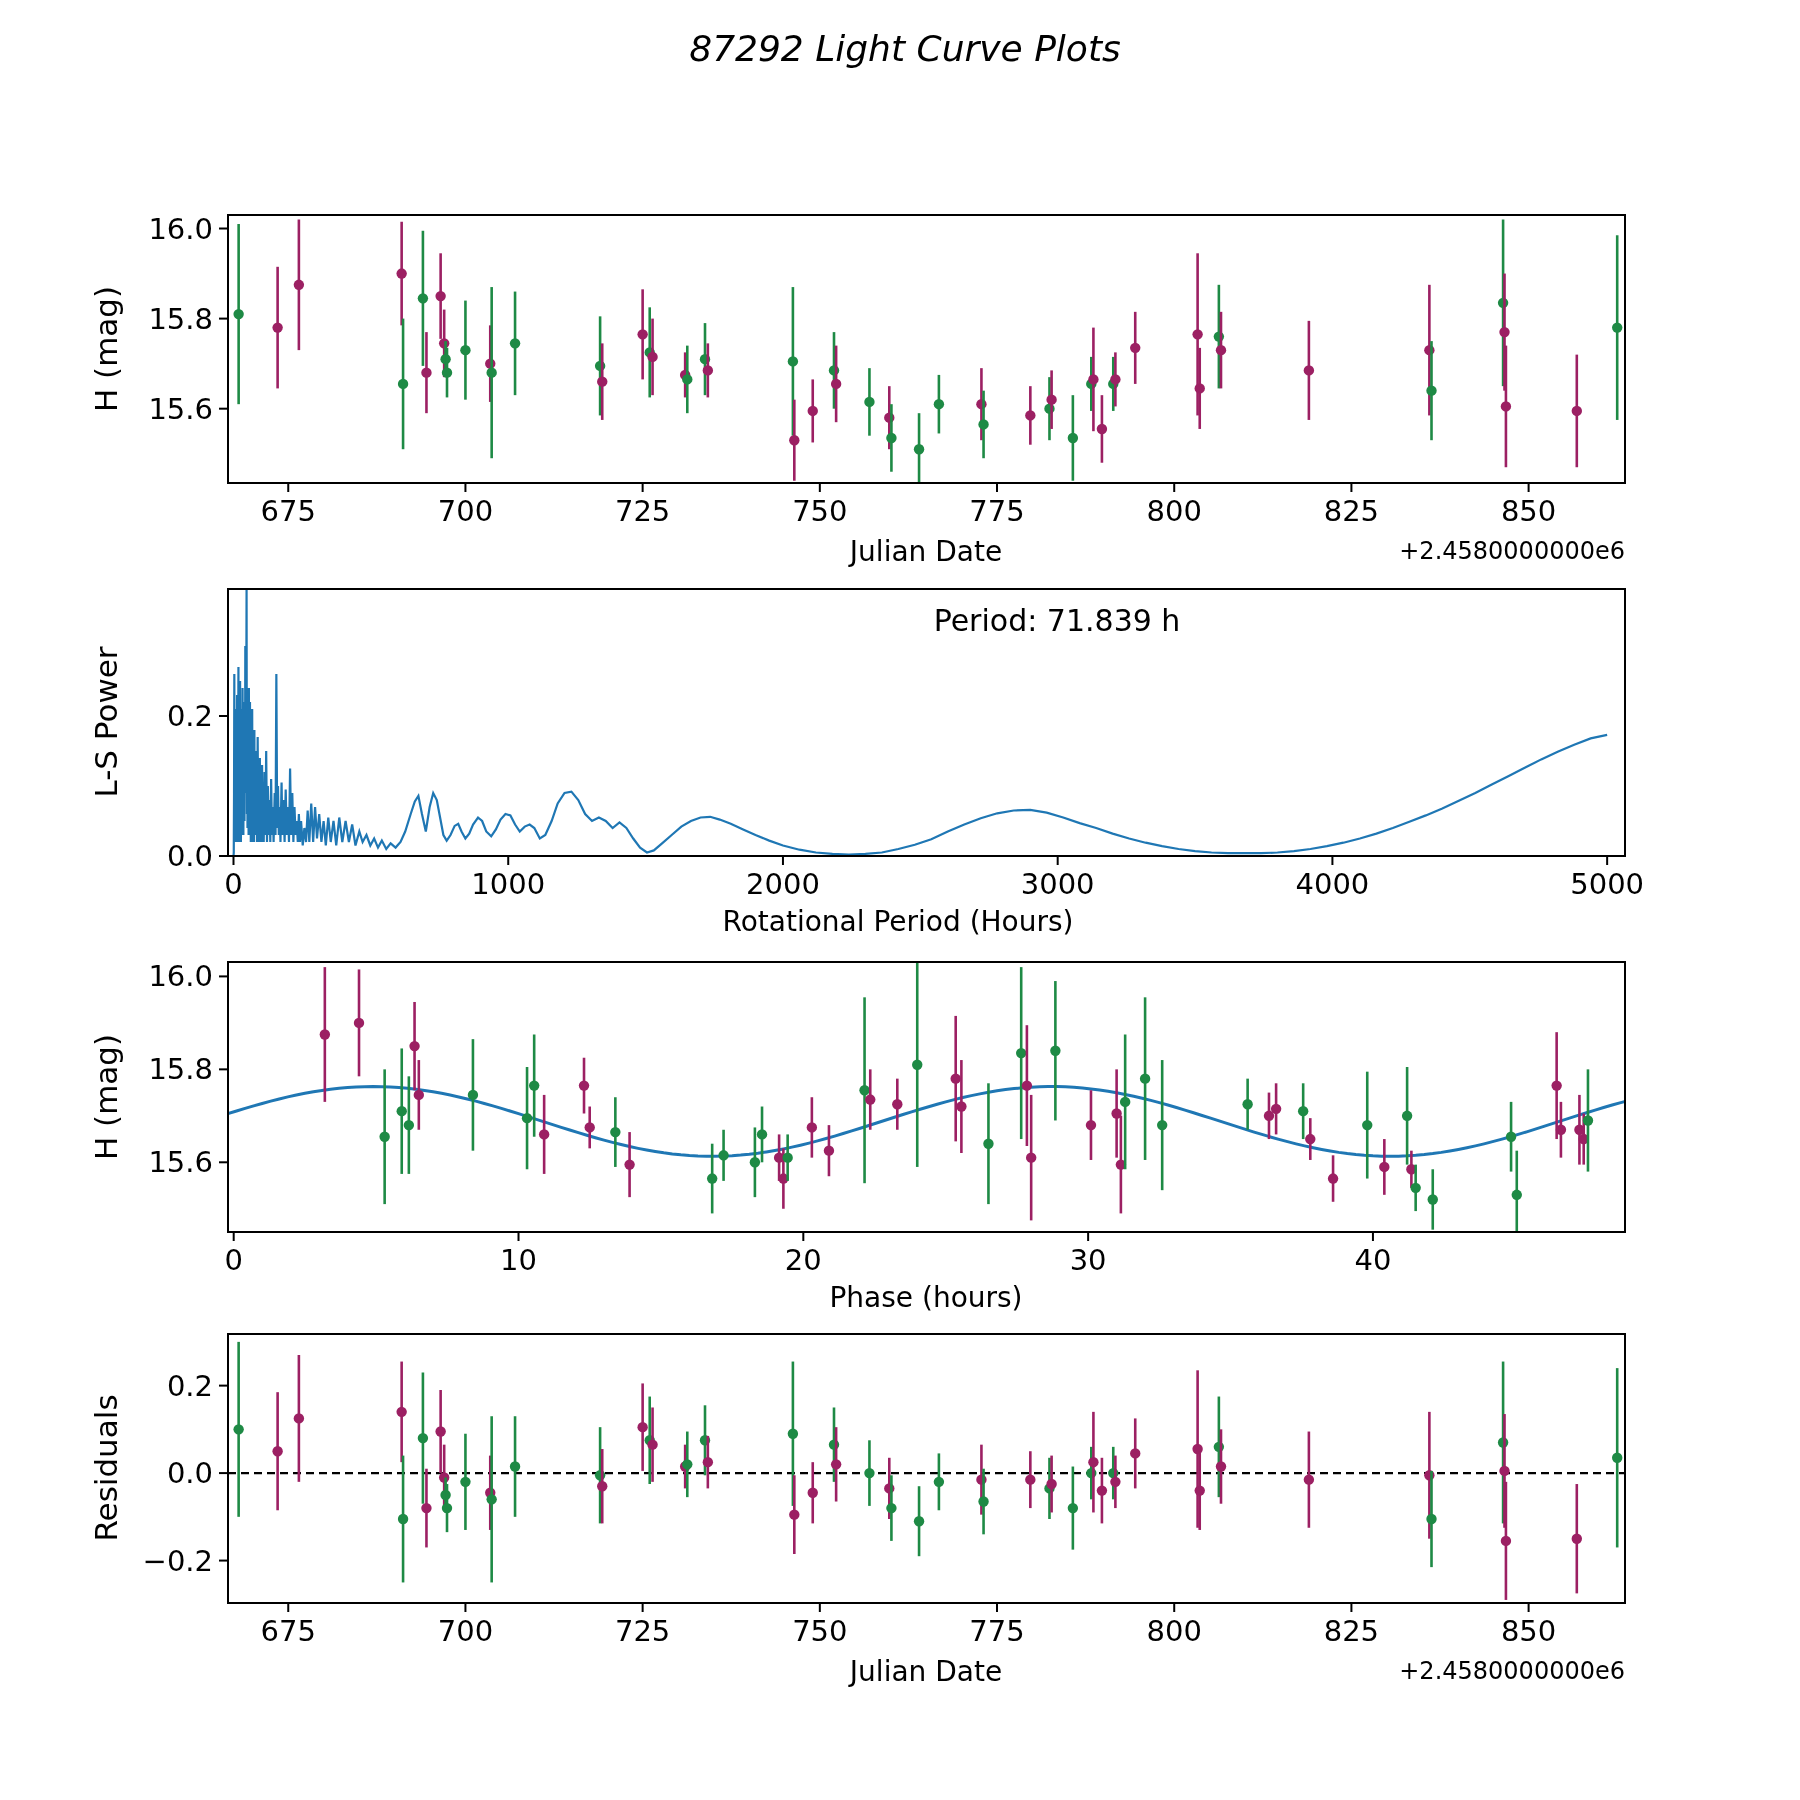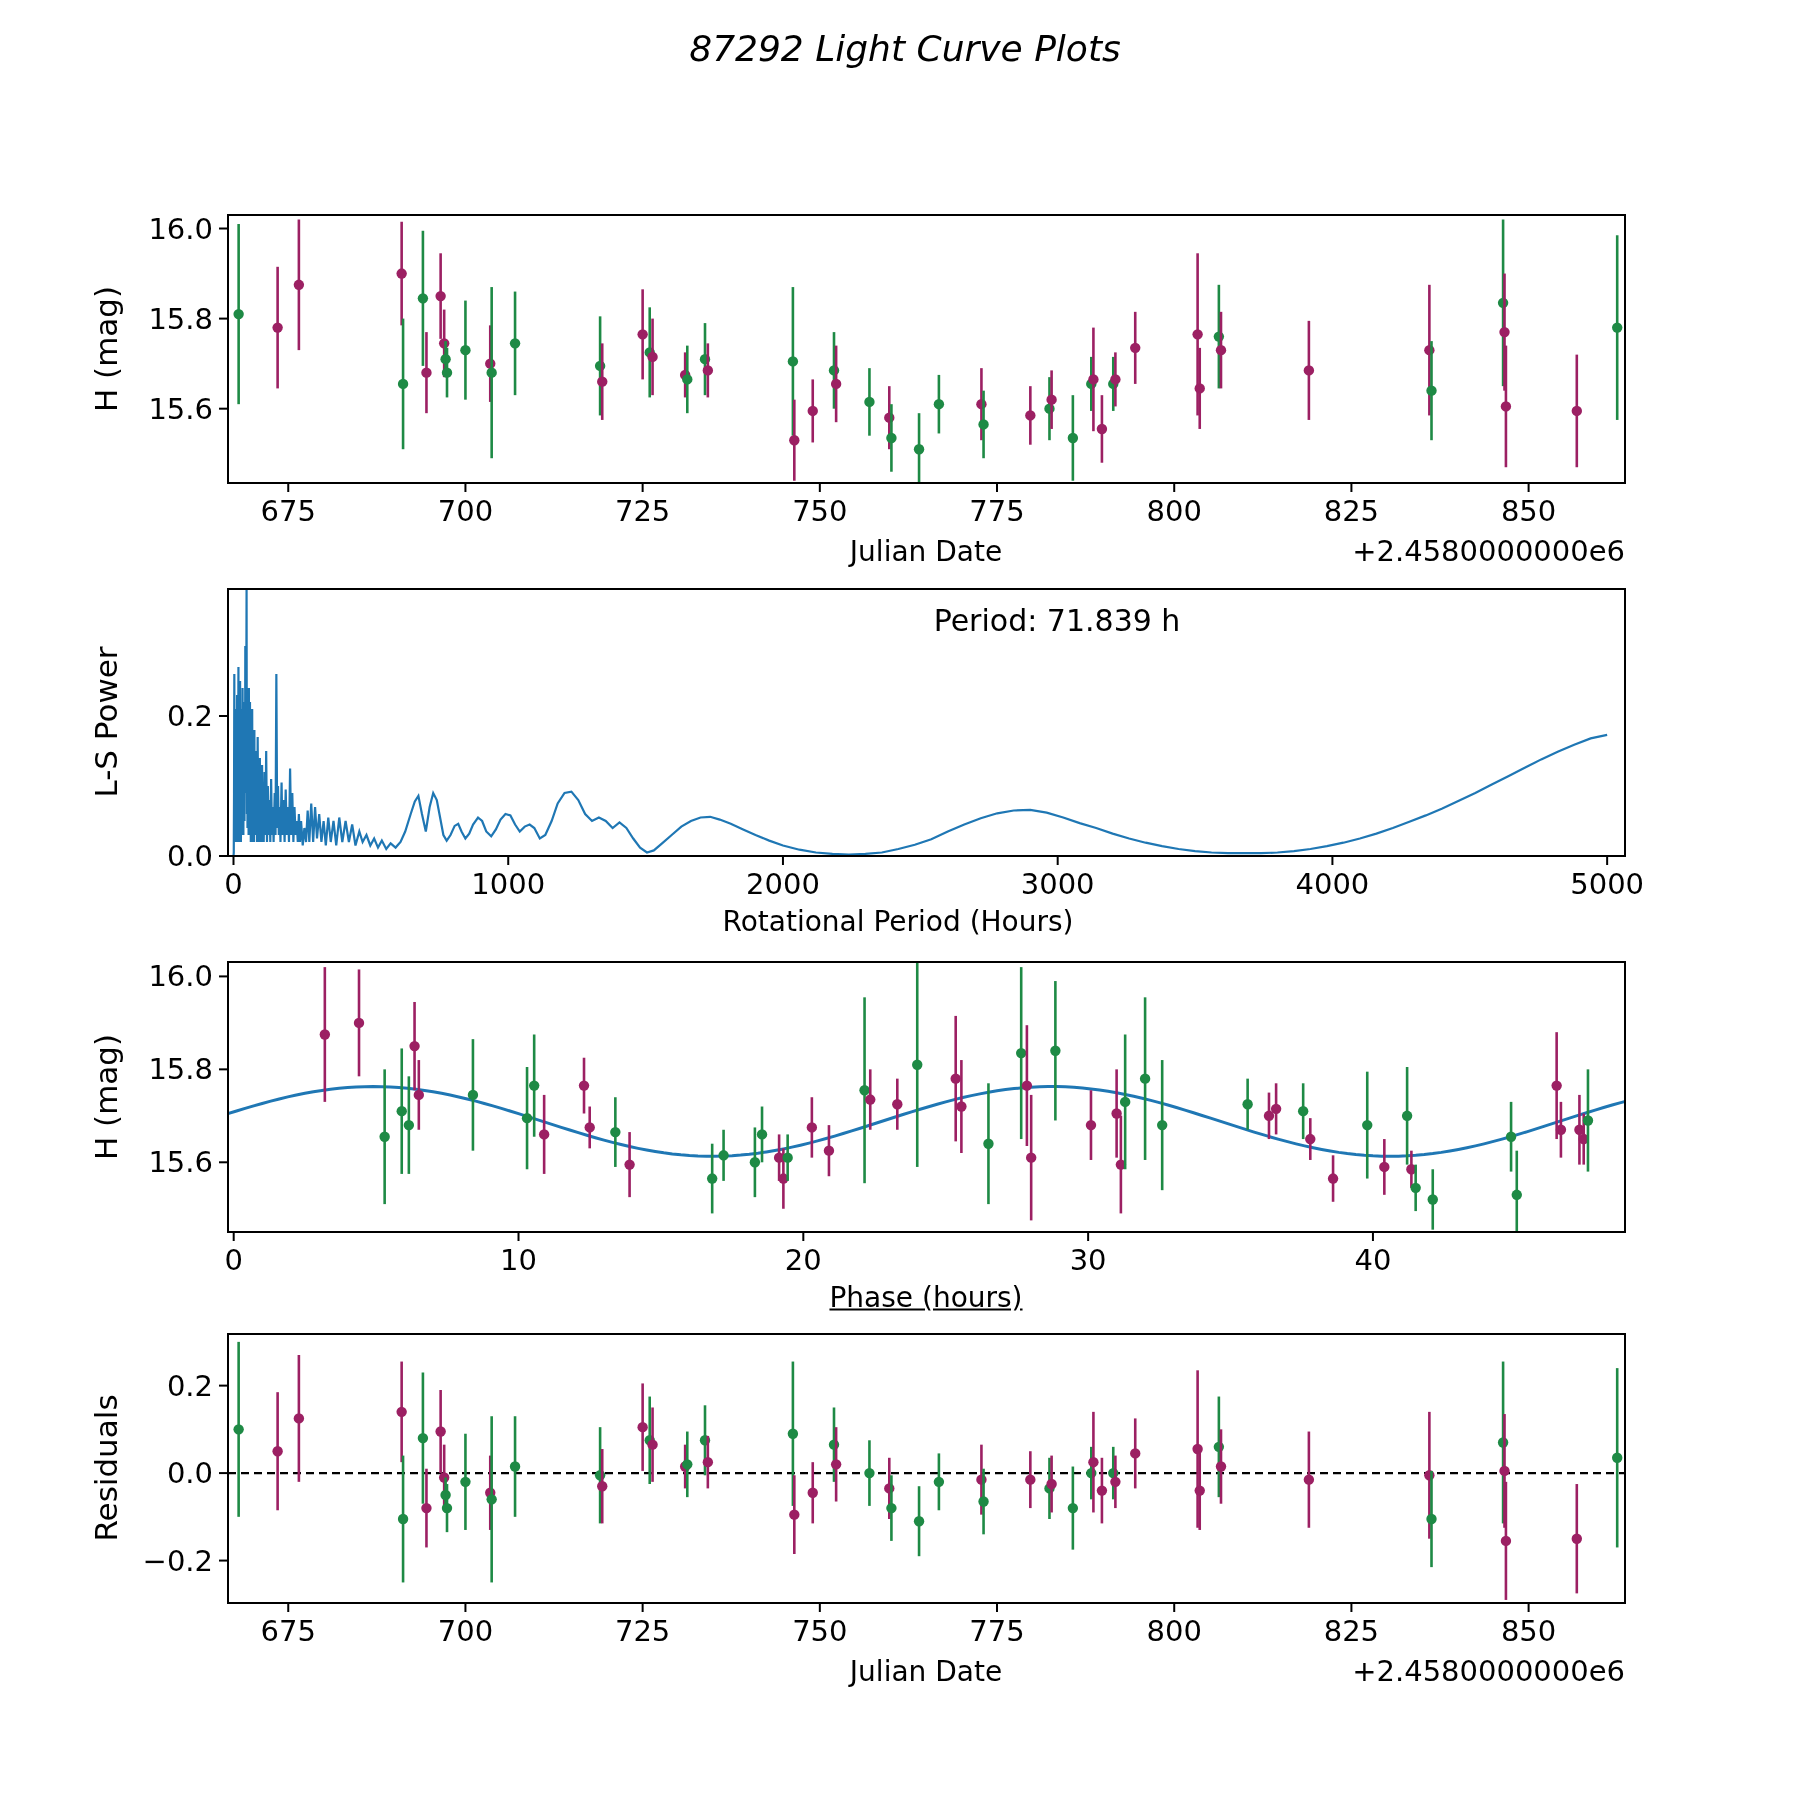--- a/index.html
+++ b/index.html
@@ -2,21 +2,21 @@
 <html><head>
 <meta charset="utf-8">
 <style>
   html,body{margin:0;padding:0;background:#fff;}
   body{width:1800px;height:1800px;position:relative;font-family:"DejaVu Sans",sans-serif;color:#000;overflow:hidden;}
   #fig-svg{position:absolute;left:0;top:0;}
   .figtext{position:absolute;white-space:nowrap;}
   .title{font-size:36px;transform:translate(-50%,-50%);font-style:italic;}
   .xlabel{font-size:28px;transform:translate(-50%,-50%);}
   .ylabel{font-size:31px;transform:translate(-50%,-50%) rotate(-90deg);}
-  .offset{font-size:29px;transform:translate(0,-50%);}
+  .offset{font-size:24px;transform:translate(0,-50%);}
   .annotation{font-size:30px;transform:translate(-50%,-50%);}
 </style>
 </head>
 <body>
 
 <svg id="fig-svg" width="1800" height="1800">
     <g>
       <clipPath id="clip0">
         <rect x="228" y="215" width="1397" height="268"></rect>
       </clipPath>
@@ -485,17 +485,17 @@
 
 <div class="figtext ylabel" style="left:106px;top:349px;">H (mag)</div>
 <div class="figtext xlabel" style="left:926px;top:551px;">Julian Date</div>
 <div class="figtext offset" style="right:175px;top:551px;">+2.4580000000e6</div>
 
 <div class="figtext ylabel" style="left:106px;top:722px;">L-S Power</div>
 <div class="figtext xlabel" style="left:898px;top:921px;">Rotational Period (Hours)</div>
 <div class="figtext annotation" style="left:1057px;top:620px;">Period: 71.839 h</div>
 
 <div class="figtext ylabel" style="left:106px;top:1097px;">H (mag)</div>
-<div class="figtext xlabel" style="left:926px;top:1297px;text-decoration:underline;">Phase (hours)</div>
+<div class="figtext xlabel" style="left:926px;top:1297px;">Phase (hours)</div>
 
 <div class="figtext ylabel" style="left:106px;top:1468px;">Residuals</div>
 <div class="figtext xlabel" style="left:926px;top:1671px;">Julian Date</div>
 <div class="figtext offset" style="right:175px;top:1671px;">+2.4580000000e6</div>
 
 </body></html>

